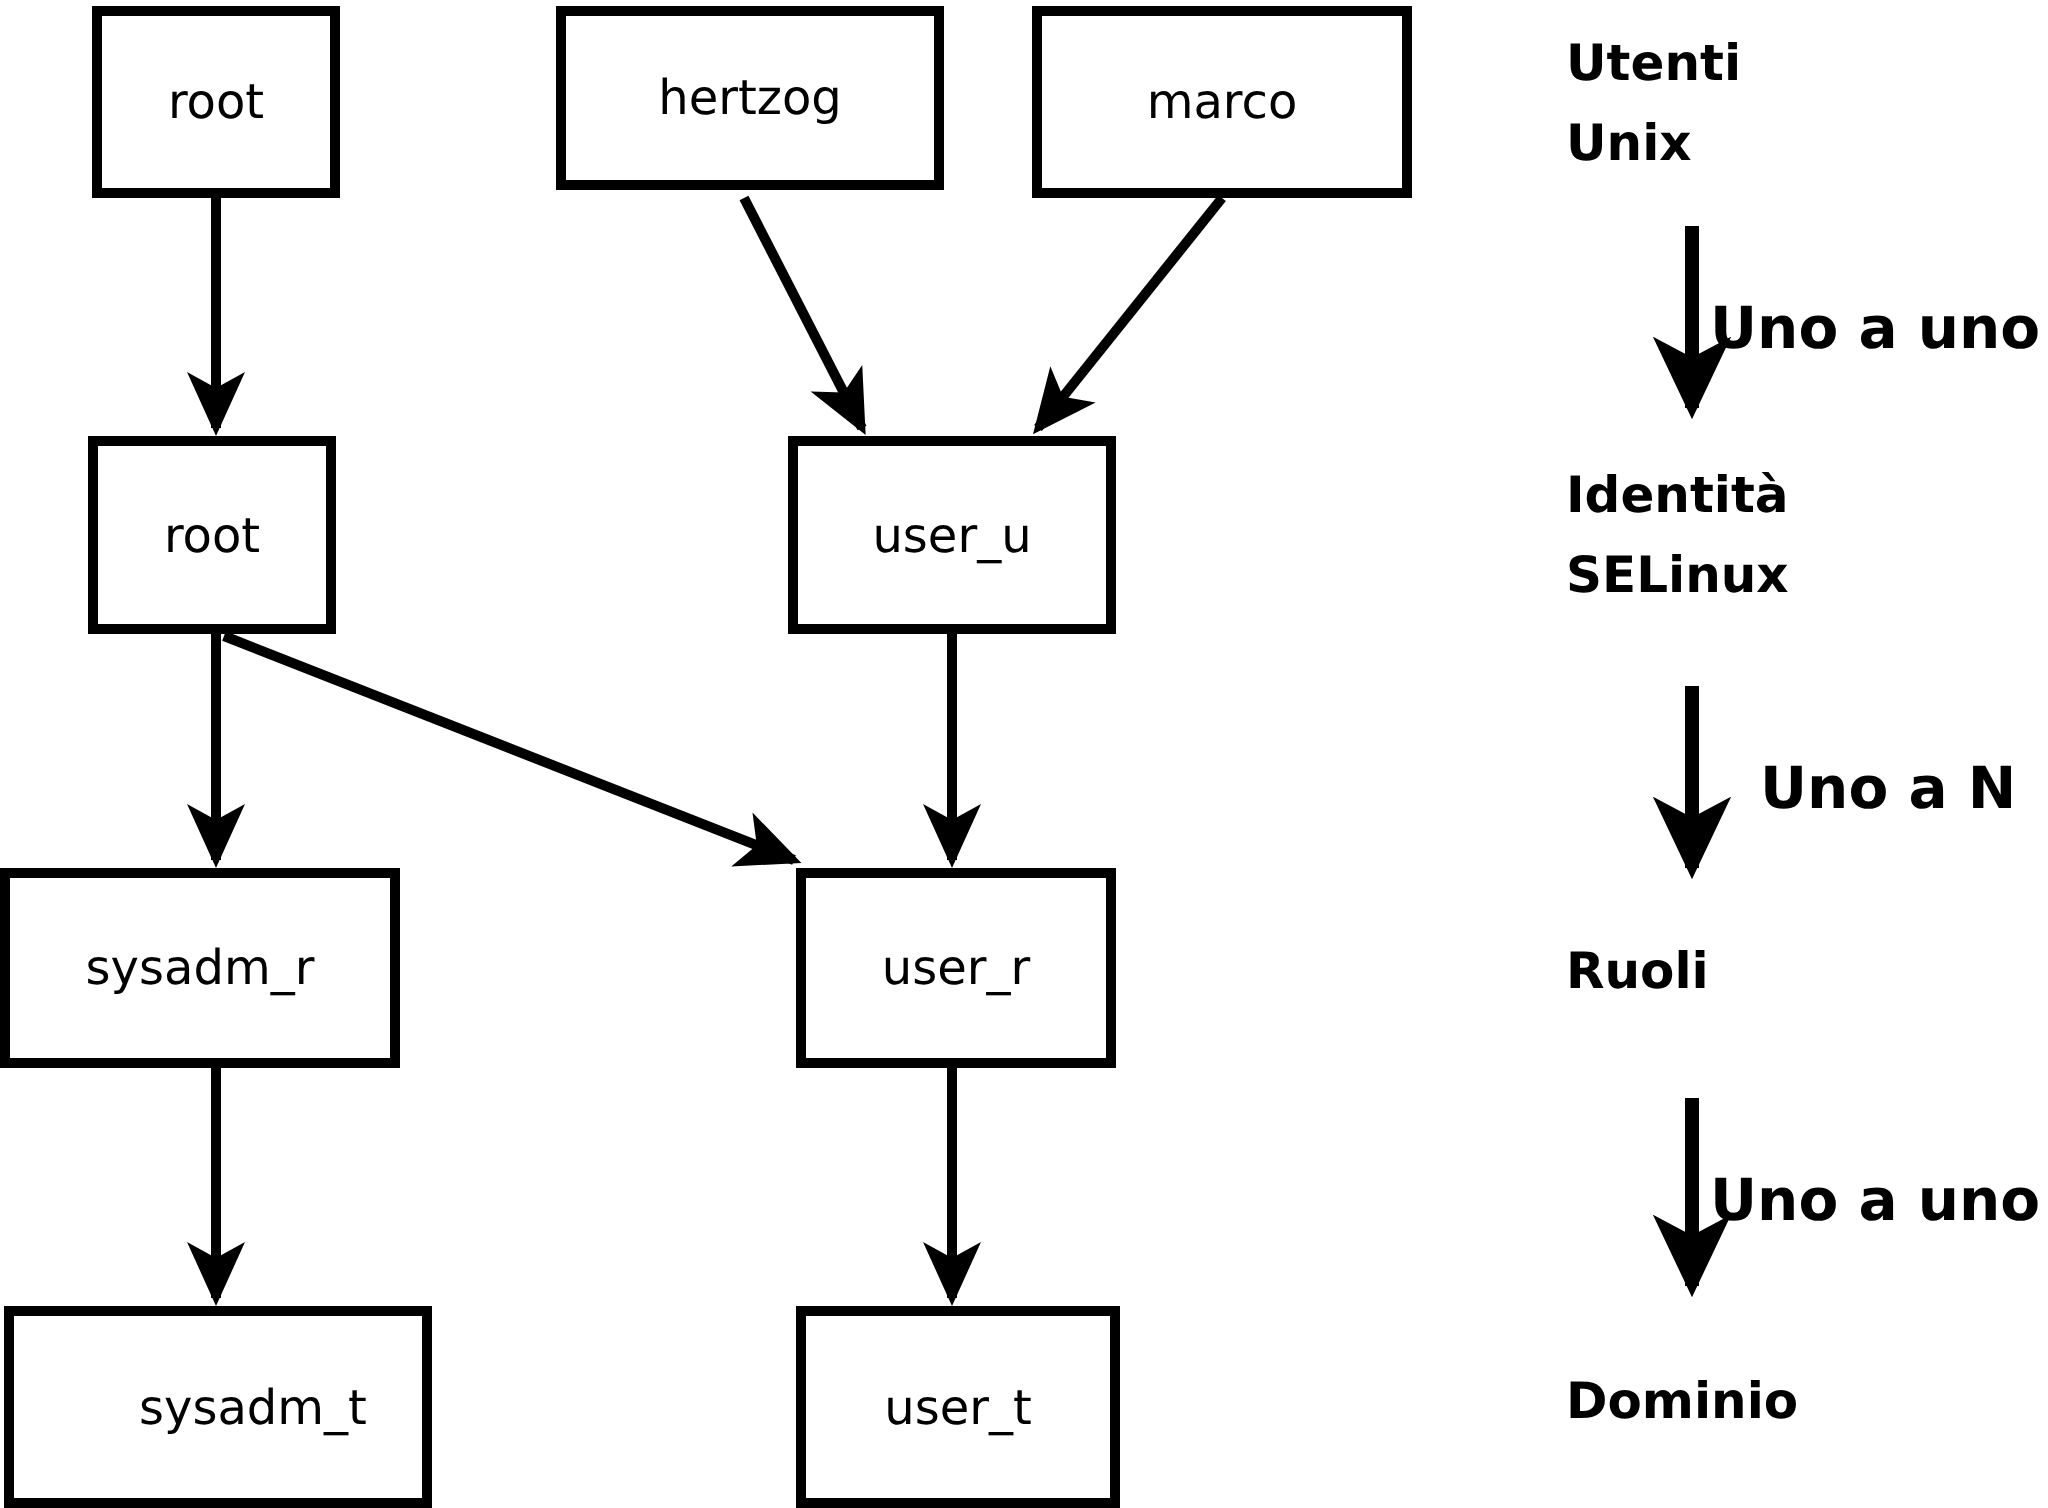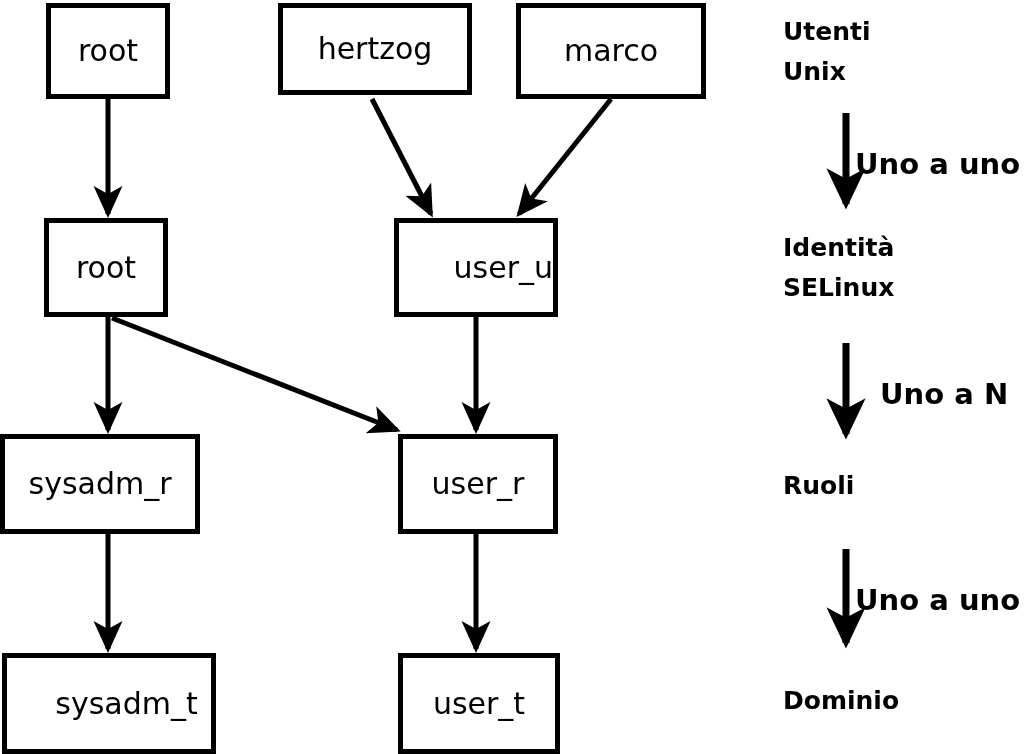--- a/index.html
+++ b/index.html
@@ -31,21 +31,21 @@
   }
   .node-box {
     position: absolute;
     box-sizing: border-box;
     border: 5px solid #000000;
     background: #ffffff;
     display: flex;
     align-items: center;
     justify-content: center;
     font-family: "DejaVu Sans", sans-serif;
-    font-size: 30px;
+    font-size: 24px;
     line-height: 1;
     color: #000000;
     letter-spacing: 0px;
     white-space: nowrap;
   }
   .legend-label {
     position: absolute;
     font-family: "DejaVu Sans", sans-serif;
     font-weight: bold;
     font-size: 25px;
@@ -101,21 +101,21 @@
       </div>
       <div class="node-box" style="left: 278px; top: 3px; width: 194px; height: 92px;">
         <span>hertzog</span>
       </div>
       <div class="node-box" style="left: 516px; top: 3px; width: 190px; height: 96px;">
         <span>marco</span>
       </div>
       <div class="node-box" style="left: 44px; top: 218px; width: 124px; height: 99px;">
         <span>root</span>
       </div>
-      <div class="node-box" style="left: 394px; top: 218px; width: 164px; height: 99px; justify-content: flex-end;">
+      <div class="node-box" style="left: 394px; top: 218px; width: 164px; height: 99px;">
         <span>user_u</span>
       </div>
       <div class="node-box" style="left: 0px; top: 434px; width: 200px; height: 100px;">
         <span>sysadm_r</span>
       </div>
       <div class="node-box" style="left: 398px; top: 434px; width: 160px; height: 100px;">
         <span>user_r</span>
       </div>
       <div class="node-box" style="left: 2px; top: 653px; width: 214px; height: 101px; padding-left: 35px;">
         <span>sysadm_t</span>

